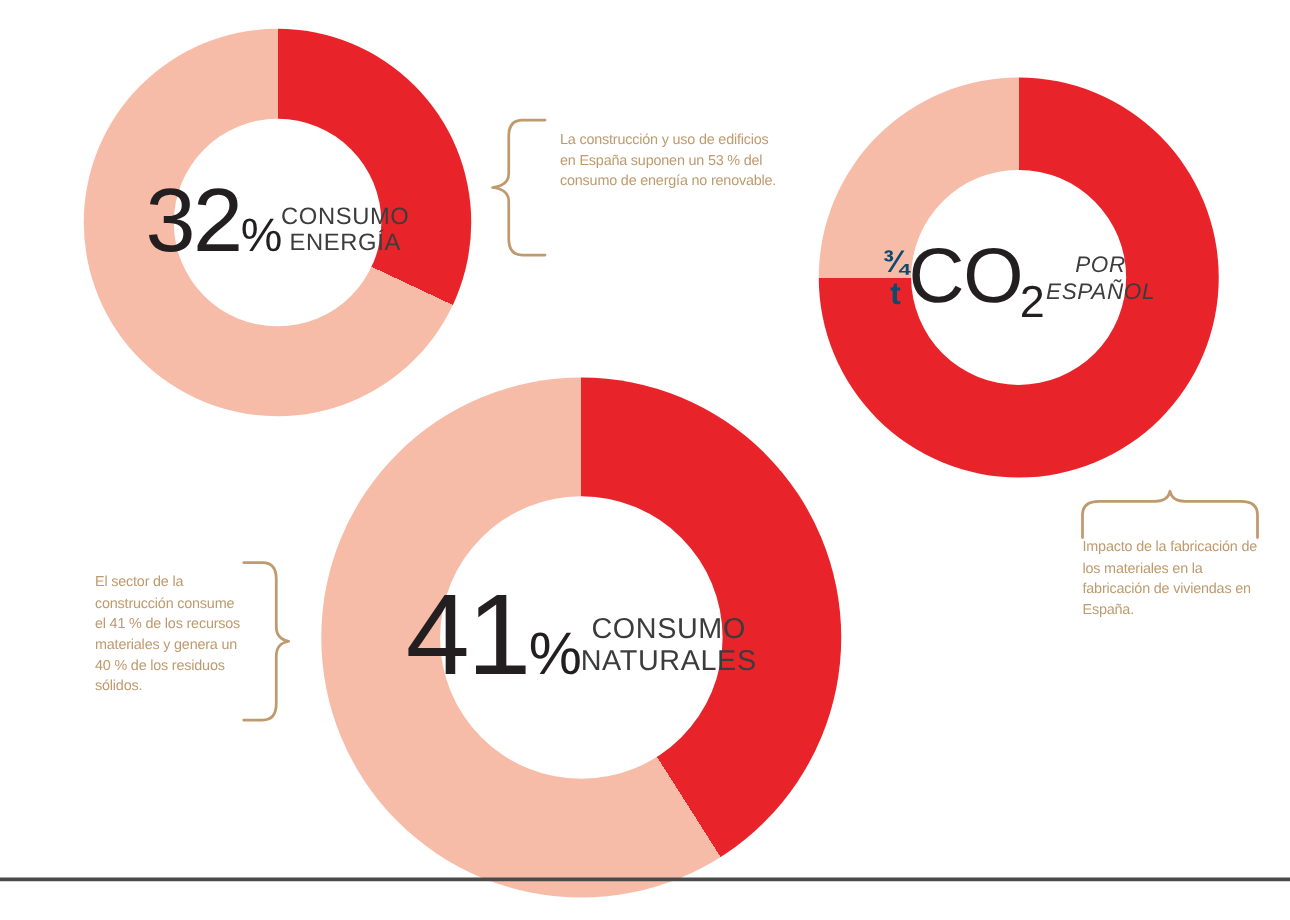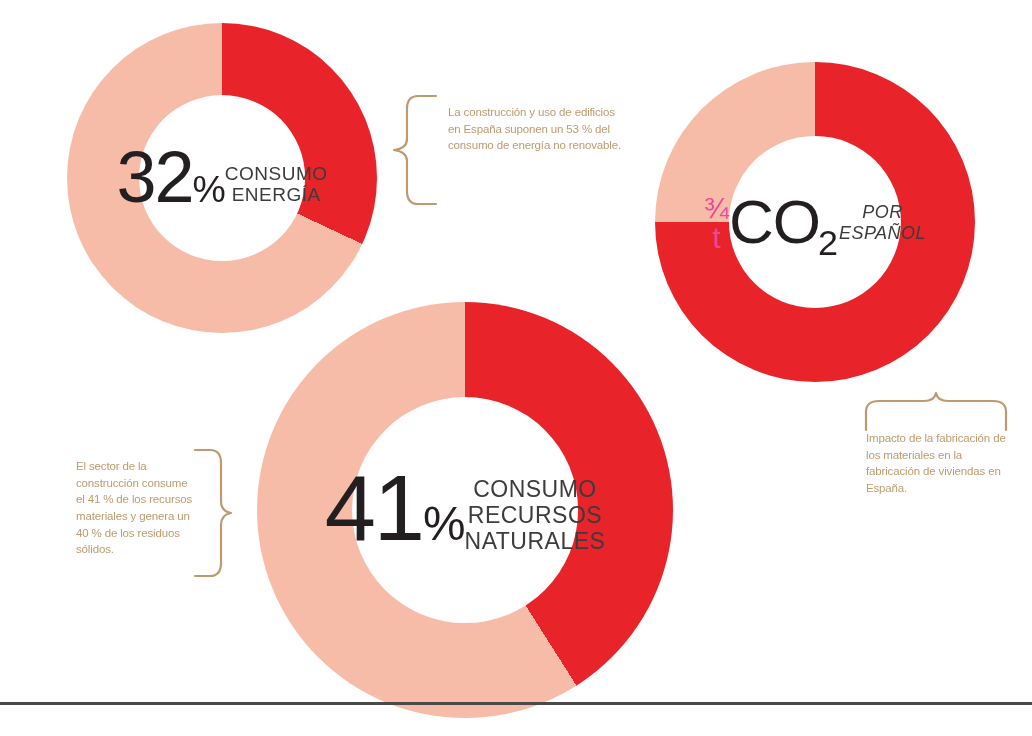--- a/index.html
+++ b/index.html
@@ -76,23 +76,23 @@
 
   
   #donut-co2 {
     left: 655px; top: 62px;
     width: 320px; height: 320px;
   }
   #donut-co2 .hole {
     width: 172px; height: 172px;
   }
   .co2-frac {
-    font-size: 30px;
-    color: #ec4899;
-    font-weight: 400;
+    font-size: 25px;
+    color: #0c4a6e;
+    font-weight: 700;
     line-height: 1;
     margin-bottom: -2px;
     letter-spacing: 0px;
   }
   .co2-main {
     font-size: 62px;
     color: #231f20;
     font-weight: 400;
     line-height: 0.9;
     letter-spacing: -1px;
@@ -174,21 +174,20 @@
     </div>
   </div>
 
   <div class="donut" id="donut-recursos" style="background: conic-gradient(rgb(232, 36, 42) 0deg, rgb(232, 36, 42) 147.6deg, rgb(247, 188, 168) 147.6deg, rgb(247, 188, 168) 360deg);">
     <div class="hole" style="width: 225.888px; height: 225.888px;">
       <div class="big-num">
         <span>41</span><span class="pct">%</span>
       </div>
       <div class="sub-label">
         <div>CONSUMO</div>
-        <div>RECURSOS</div>
         <div>NATURALES</div>
       </div>
     </div>
   </div>
 
   <div class="brace" id="brace-energia" style="left:388px; top:93px;">
     <svg width="56" height="114" viewBox="0 0 56 114">
       <path d="M48 3 H30 C22 3 19 8 19 16 V46 C19 53 14 56 6 57 C14 58 19 61 19 68 V98 C19 106 22 111 30 111 H48" fill="none" stroke="#be9a6e" stroke-width="2.2" stroke-linecap="round" stroke-linejoin="round"></path>
     </svg>
   </div>

